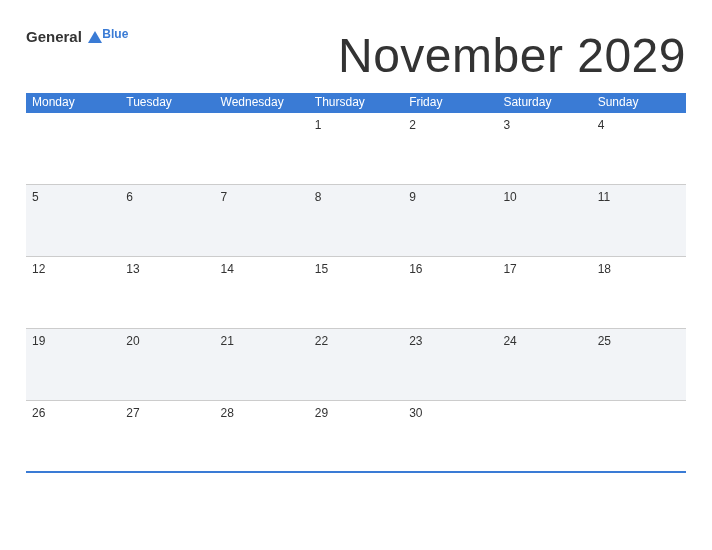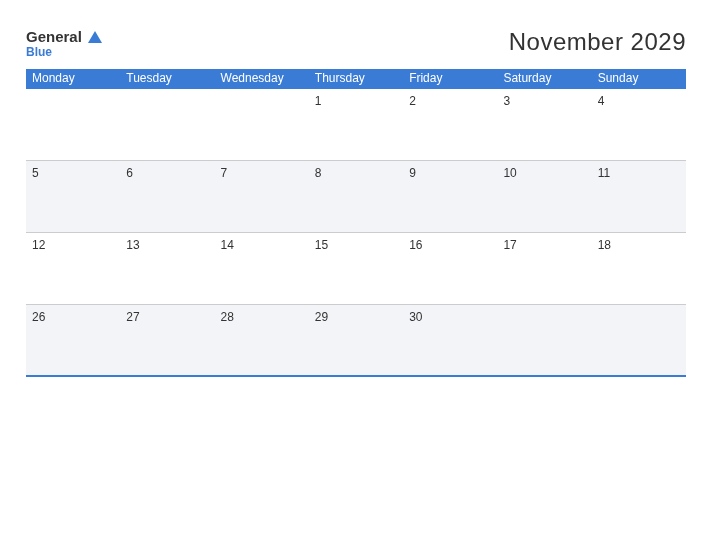--- a/index.html
+++ b/index.html
@@ -21,21 +21,21 @@
       position: relative;
     }
     .header {
       display: flex;
       align-items: flex-start;
       justify-content: space-between;
       margin-bottom: 10px;
     }
     .logo {
       display: flex;
-      flex-direction: column;
+      flex-direction: row;
       align-items: flex-start;
     }
     .logo-general {
       font-size: 15px;
       font-weight: bold;
       color: #333;
       line-height: 1.1;
     }
     .logo-blue {
       font-size: 12px;
@@ -48,21 +48,21 @@
       width: 0;
       height: 0;
       border-left: 7px solid transparent;
       border-right: 7px solid transparent;
       border-bottom: 12px solid #3a7bd5;
       margin-left: 2px;
       vertical-align: middle;
       margin-bottom: 2px;
     }
     .month-title {
-      font-size: 24px;
+      font-size: 48px;
       font-weight: normal;
       color: #333;
       letter-spacing: 0.5px;
     }
     .calendar {
       width: 100%;
       border-collapse: collapse;
     }
     .calendar thead tr {
       background: #3a7bd5;
@@ -151,20 +151,29 @@
         <tr>
           <td><span class="day-num">12</span></td>
           <td><span class="day-num">13</span></td>
           <td><span class="day-num">14</span></td>
           <td><span class="day-num">15</span></td>
           <td><span class="day-num">16</span></td>
           <td><span class="day-num">17</span></td>
           <td><span class="day-num">18</span></td>
         </tr>
         <tr>
+          <td><span class="day-num">19</span></td>
+          <td><span class="day-num">20</span></td>
+          <td><span class="day-num">21</span></td>
+          <td><span class="day-num">22</span></td>
+          <td><span class="day-num">23</span></td>
+          <td><span class="day-num">24</span></td>
+          <td><span class="day-num">25</span></td>
+        </tr>
+        <tr>
           <td><span class="day-num">26</span></td>
           <td><span class="day-num">27</span></td>
           <td><span class="day-num">28</span></td>
           <td><span class="day-num">29</span></td>
           <td><span class="day-num">30</span></td>
           <td></td>
           <td></td>
         </tr>
       </tbody>
   </table>

